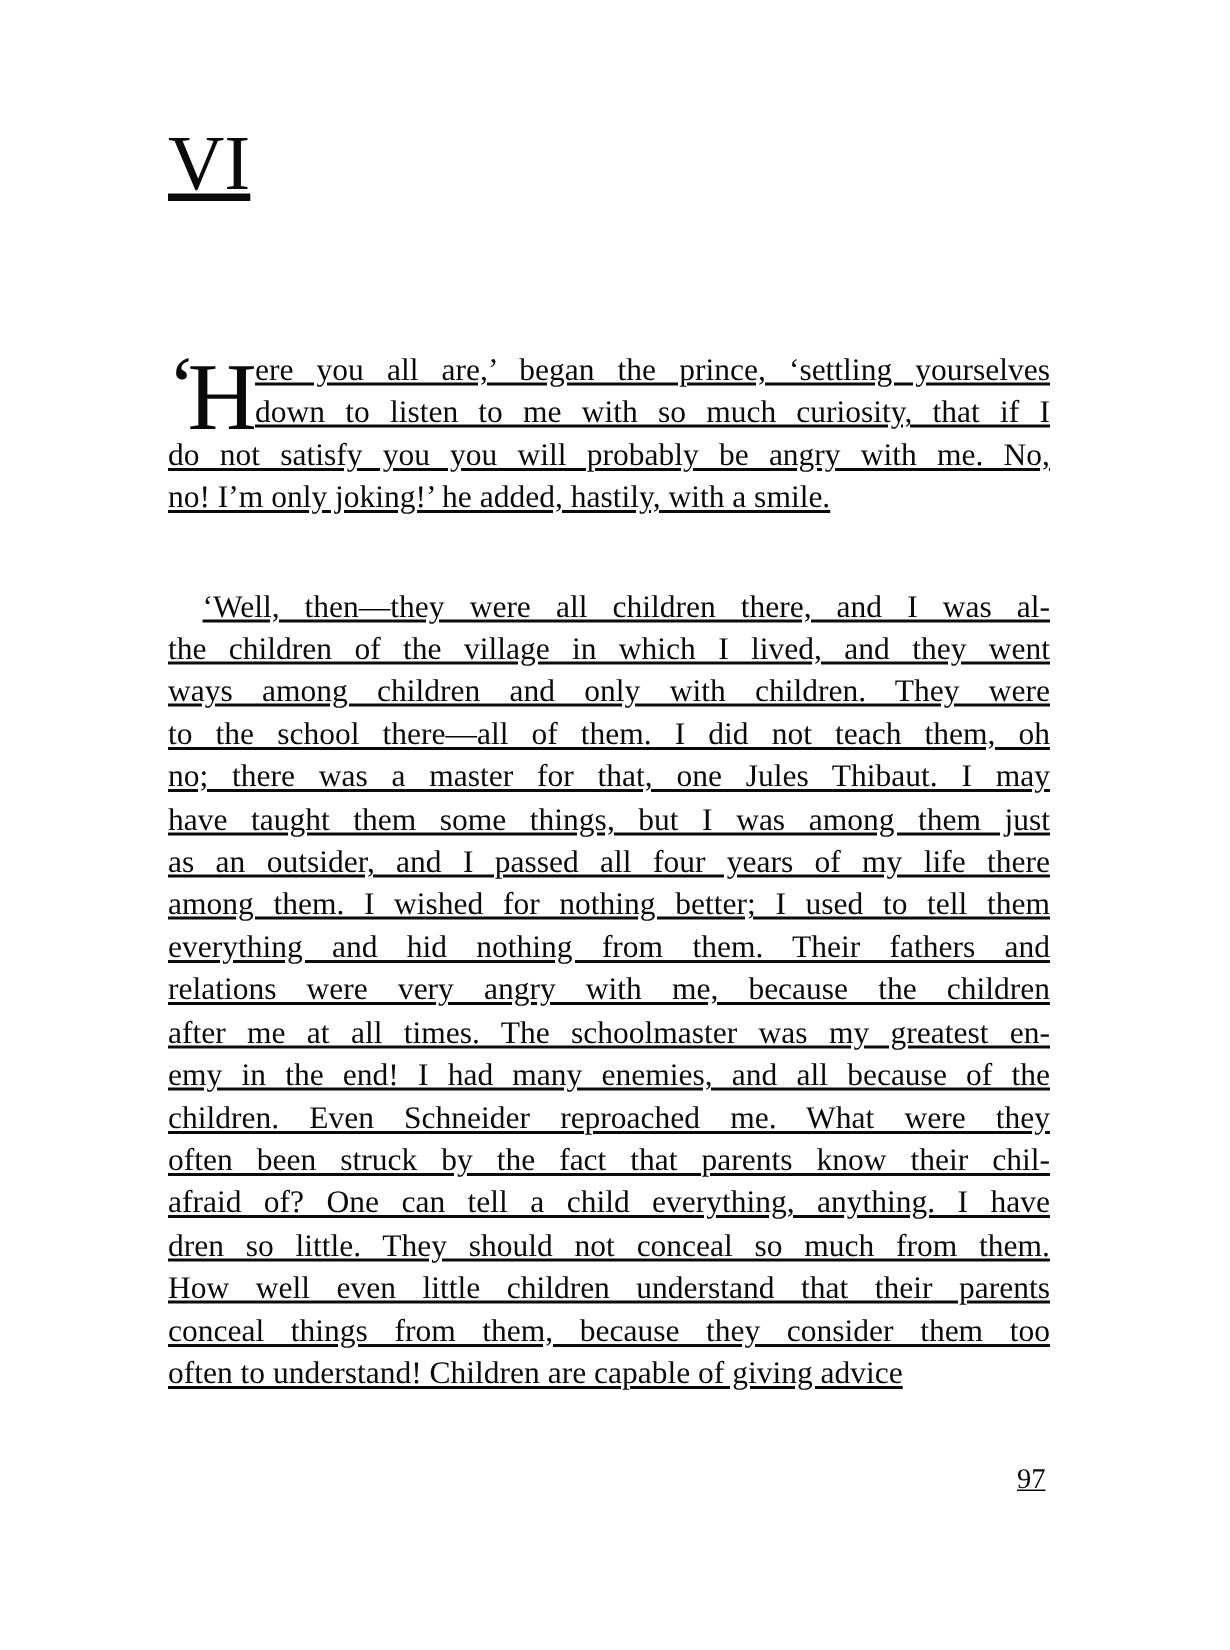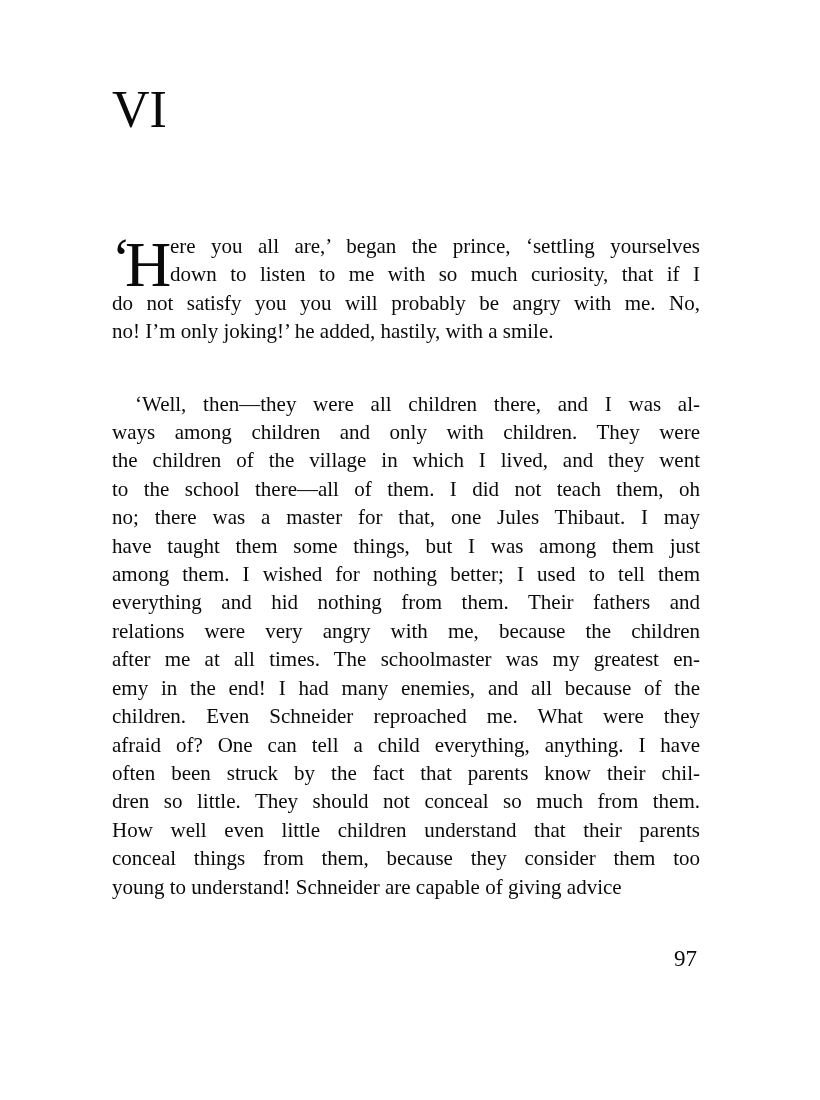--- a/index.html
+++ b/index.html
@@ -3,21 +3,21 @@
 <meta charset="utf-8">
 <style>
   * { margin: 0; padding: 0; box-sizing: border-box; }
   html, body { width: 820px; height: 1100px; }
   body {
     background: #ffffff;
     color: #0a0a0a;
     font-family: "Liberation Serif", "DejaVu Serif", serif;
     overflow: hidden;
   }
-  .page { padding: 0 120px 0 112px; }
+  .page { padding: 0 120px 0 112px; text-decoration: underline; }
 
   .chapter-heading {
     font-size: 52px;
     line-height: 58px;
     font-weight: normal;
     margin-top: 81px;
   }
 
   .para {
     font-size: 21px;
@@ -47,21 +47,21 @@
   }
   .dc-letter {
     position: absolute;
     left: 13px; top: 1px;
     font-size: 64px;
     line-height: 1;
   }
 
   .folio {
     margin-top: 47px;
-    font-size: 23px;
+    font-size: 19px;
     line-height: 22px;
     text-align: right;
     padding-right: 3px;
   }
 </style>
 </head>
 <body>
 
 <main class="page">
 
@@ -75,36 +75,37 @@
         <span class="dc-letter">H</span>
       </span>
     <div class="line">ere you all are,’ began the prince, ‘settling yourselves</div>
         <div class="line">down to listen to me with so much curiosity, that if I</div>
         <div class="line">do not satisfy you you will probably be angry with me. No,</div>
         <div class="line last">no! I’m only joking!’ he added, hastily, with a smile.</div>
       </div>
 
     <div class="para para-2">
         <div class="line">‘Well, then—they were all children there, and I was al-</div>
+        <div class="line">the children of the village in which I lived, and they went</div>
         <div class="line">ways among children and only with children. They were</div>
-        <div class="line">the children of the village in which I lived, and they went</div>
         <div class="line">to the school there—all of them. I did not teach them, oh</div>
         <div class="line">no; there was a master for that, one Jules Thibaut. I may</div>
         <div class="line">have taught them some things, but I was among them just</div>
+        <div class="line">as an outsider, and I passed all four years of my life there</div>
         <div class="line">among them. I wished for nothing better; I used to tell them</div>
         <div class="line">everything and hid nothing from them. Their fathers and</div>
         <div class="line">relations were very angry with me, because the children</div>
         <div class="line">after me at all times. The schoolmaster was my greatest en-</div>
         <div class="line">emy in the end! I had many enemies, and all because of the</div>
         <div class="line">children. Even Schneider reproached me. What were they</div>
+        <div class="line">often been struck by the fact that parents know their chil-</div>
         <div class="line">afraid of? One can tell a child everything, anything. I have</div>
-        <div class="line">often been struck by the fact that parents know their chil-</div>
         <div class="line">dren so little. They should not conceal so much from them.</div>
         <div class="line">How well even little children understand that their parents</div>
         <div class="line">conceal things from them, because they consider them too</div>
-        <div class="line last">young to understand! Schneider are capable of giving advice</div>
+        <div class="line last">often to understand! Children are capable of giving advice</div>
       </div>
 
   </section>
 
   <footer class="folio">97</footer>
 
 </main>
 
 </body></html>

